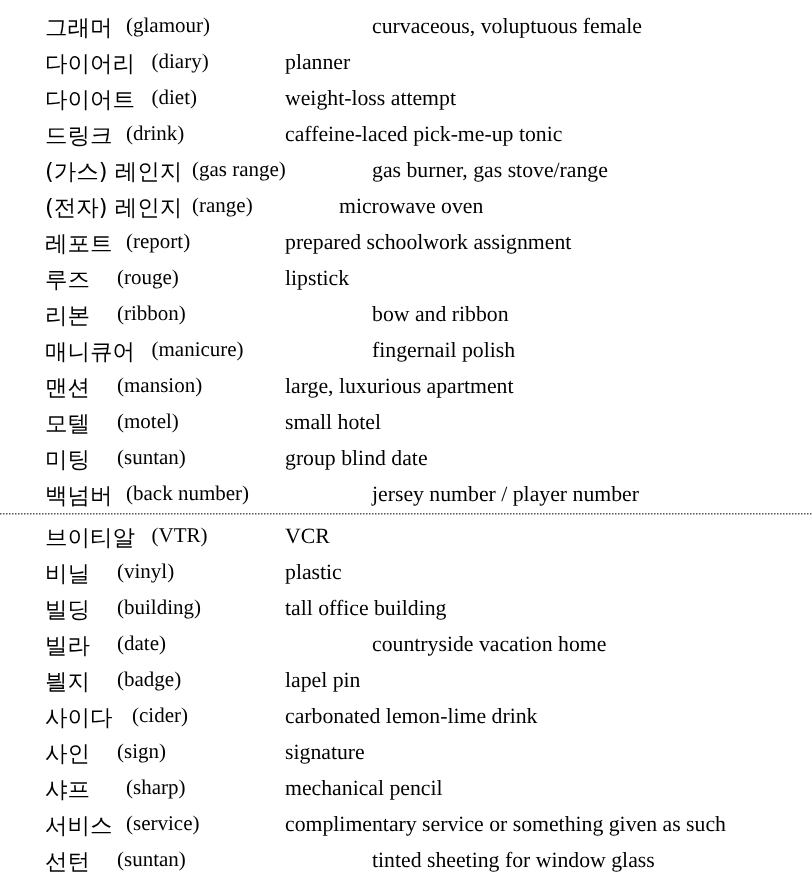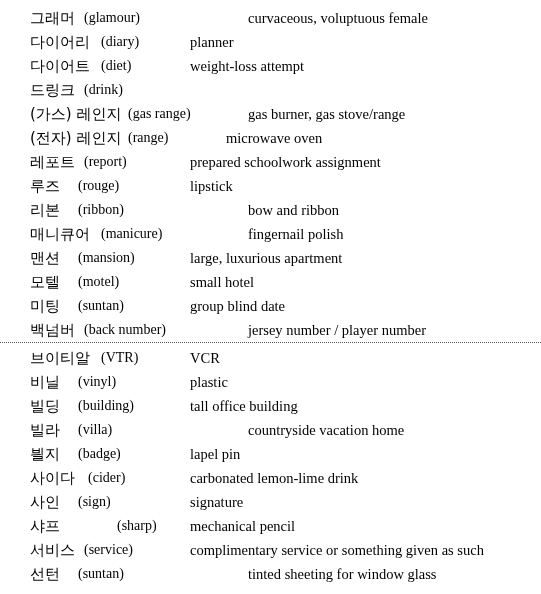--- a/index.html
+++ b/index.html
@@ -76,20 +76,21 @@
         <span class="definition" style="left: 190px;">planner</span>
       </div>
       <div class="entry" style="top: 54px;">
         <span class="headword">다이어트</span>
         <span class="roman" style="left: 101px;">(diet)</span>
         <span class="definition" style="left: 190px;">weight-loss attempt</span>
       </div>
       <div class="entry" style="top: 78px;">
         <span class="headword">드링크</span>
         <span class="roman" style="left: 84px;">(drink)</span>
+        <span class="definition" style="left: 190px;">caffeine-laced pick-me-up tonic</span>
       </div>
       <div class="entry" style="top: 102px;">
         <span class="headword">(가스) 레인지</span>
         <span class="roman" style="left: 128px;">(gas range)</span>
         <span class="definition" style="left: 248px;">gas burner, gas stove/range</span>
       </div>
       <div class="entry" style="top: 126px;">
         <span class="headword">(전자) 레인지</span>
         <span class="roman" style="left: 128px;">(range)</span>
         <span class="definition" style="left: 190px; margin-left: 36px;">microwave oven</span>
@@ -144,41 +145,41 @@
         <span class="roman" style="left: 78px;">(vinyl)</span>
         <span class="definition" style="left: 190px;">plastic</span>
       </div>
       <div class="entry" style="top: 394px;">
         <span class="headword">빌딩</span>
         <span class="roman" style="left: 78px;">(building)</span>
         <span class="definition" style="left: 190px;">tall office building</span>
       </div>
       <div class="entry" style="top: 418px;">
         <span class="headword">빌라</span>
-        <span class="roman" style="left: 78px;">(villa)</span>
+        <span class="roman" style="left: 78px;">(date)</span>
         <span class="definition" style="left: 248px;">countryside vacation home</span>
       </div>
       <div class="entry" style="top: 442px;">
         <span class="headword">븰지</span>
         <span class="roman" style="left: 78px;">(badge)</span>
         <span class="definition" style="left: 190px;">lapel pin</span>
       </div>
       <div class="entry" style="top: 466px;">
         <span class="headword">사이다</span>
         <span class="roman" style="left: 88px;">(cider)</span>
         <span class="definition" style="left: 190px;">carbonated lemon-lime drink</span>
       </div>
       <div class="entry" style="top: 490px;">
         <span class="headword">사인</span>
         <span class="roman" style="left: 78px;">(sign)</span>
         <span class="definition" style="left: 190px;">signature</span>
       </div>
       <div class="entry" style="top: 514px;">
         <span class="headword">샤프</span>
-        <span class="roman" style="left: 84px; margin-left: 33px;">(sharp)</span>
+        <span class="roman" style="left: 84px;">(sharp)</span>
         <span class="definition" style="left: 190px;">mechanical pencil</span>
       </div>
       <div class="entry" style="top: 538px;">
         <span class="headword">서비스</span>
         <span class="roman" style="left: 84px;">(service)</span>
         <span class="definition" style="left: 190px;">complimentary service or something given as such</span>
       </div>
       <div class="entry" style="top: 562px;">
         <span class="headword">선턴</span>
         <span class="roman" style="left: 78px;">(suntan)</span>

